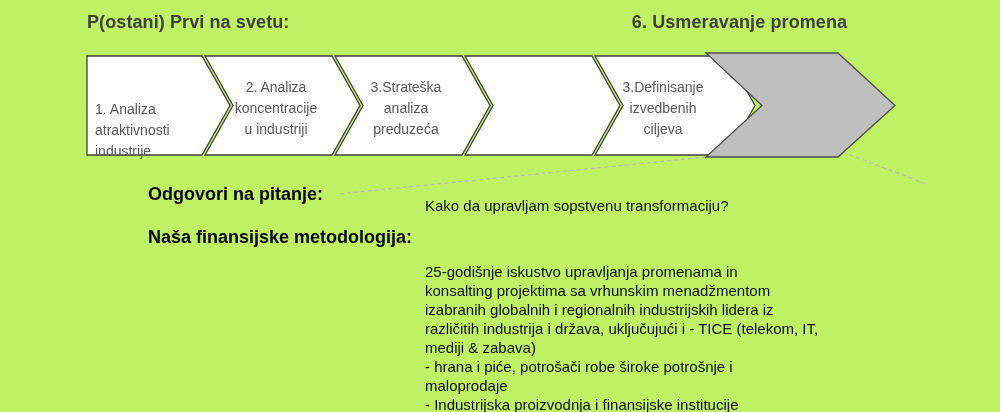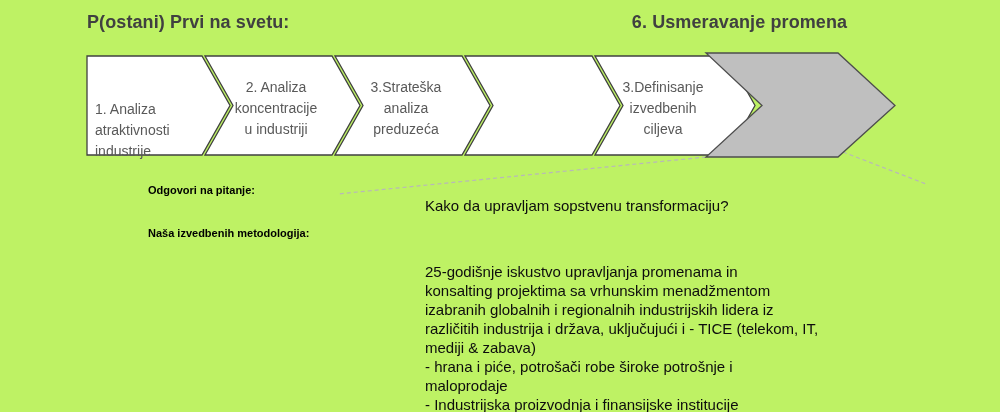--- a/index.html
+++ b/index.html
@@ -47,21 +47,21 @@
   }
   .step-label.first { text-align: left; }
   .step-label.highlight {
     font-weight: bold;
     line-height: 22px;
   }
 
   .detail-label {
     position: absolute;
     left: 148px;
-    font-size: 11px;
+    font-size: 18px;
     font-weight: bold;
     color: #000000;
     white-space: nowrap;
   }
   .detail-value {
     position: absolute;
     left: 425px;
     font-size: 15px;
     color: #0d0d0d;
     line-height: 19px;
@@ -99,21 +99,21 @@
   <div class="step-label" style="left:350px; top:77px; width:112px;">3.Strateška
 analiza
 preduzeća</div>
   <div class="step-label" style="left:604px; top:77px; width:118px;">3.Definisanje
 izvedbenih
 ciljeva</div>
 
   <div class="detail-label" style="top:184px;">Odgovori na pitanje:</div>
   <div class="detail-value" style="top:196px; white-space:nowrap;">Kako da upravljam sopstvenu transformaciju?</div>
 
-  <div class="detail-label" style="top:227px;">Naša izvedbenih metodologija:</div>
+  <div class="detail-label" style="top:227px;">Naša finansijske metodologija:</div>
   <div class="detail-value" style="top:226px;margin-top:36px;">25-godišnje iskustvo upravljanja promenama in
 konsalting projektima sa vrhunskim menadžmentom
 izabranih globalnih i regionalnih industrijskih lidera iz
 različitih industrija i država, uključujući i - TICE (telekom, IT,
 mediji &amp; zabava)
 - hrana i piće, potrošači robe široke potrošnje i
 maloprodaje
 - Industrijska proizvodnja i finansijske institucije</div>
 
 </div>

